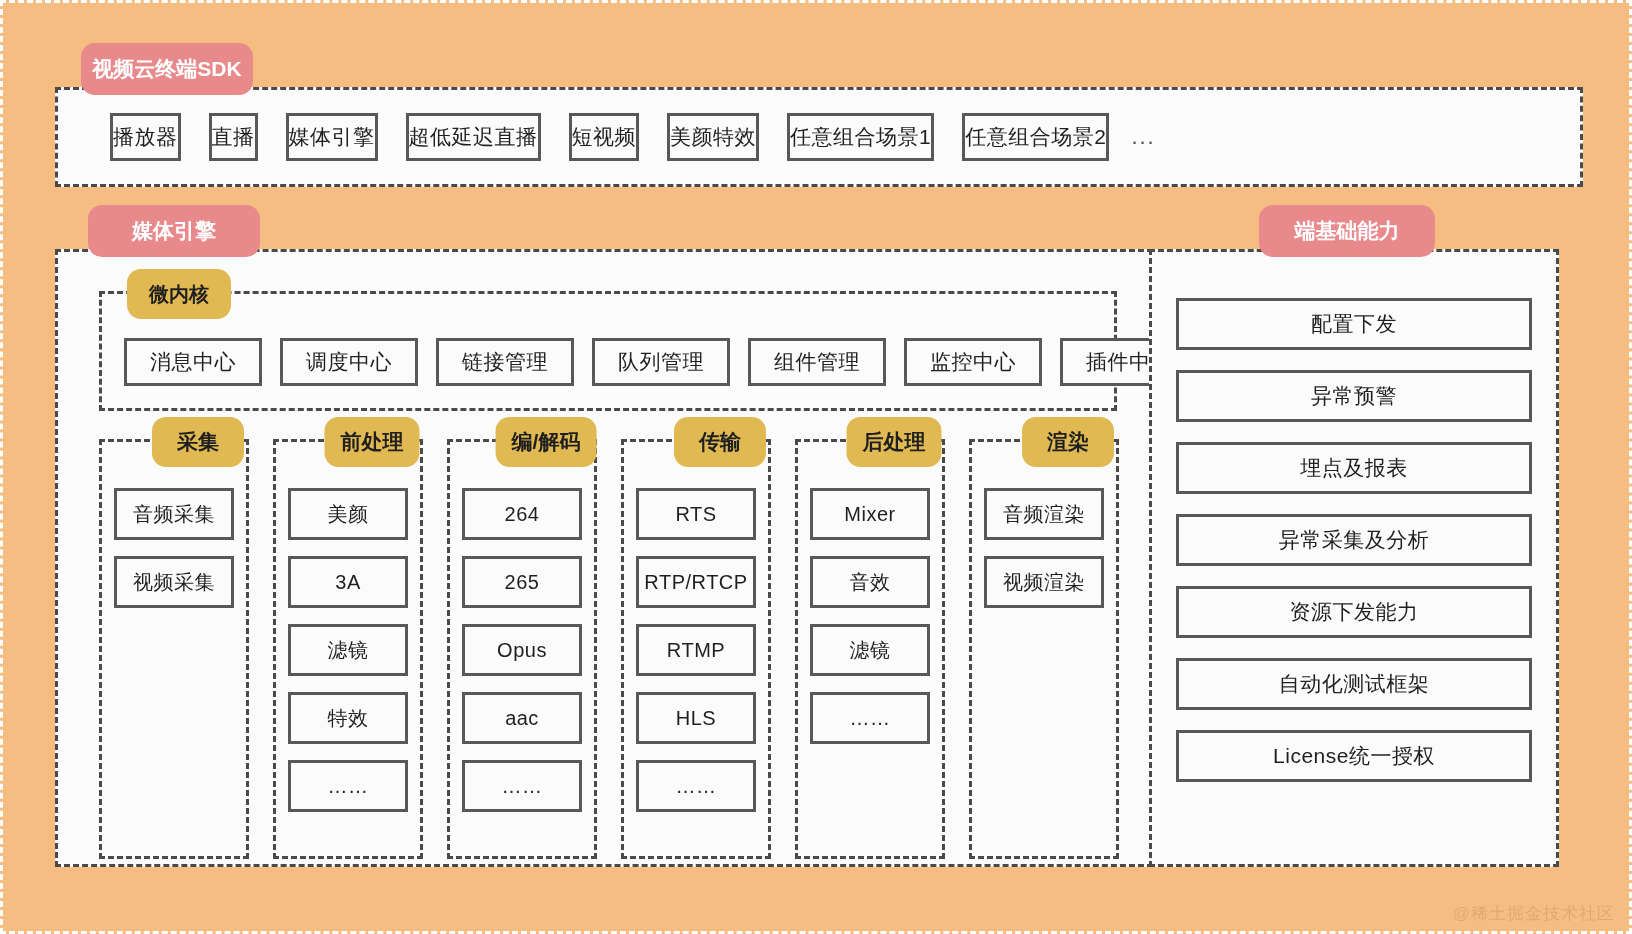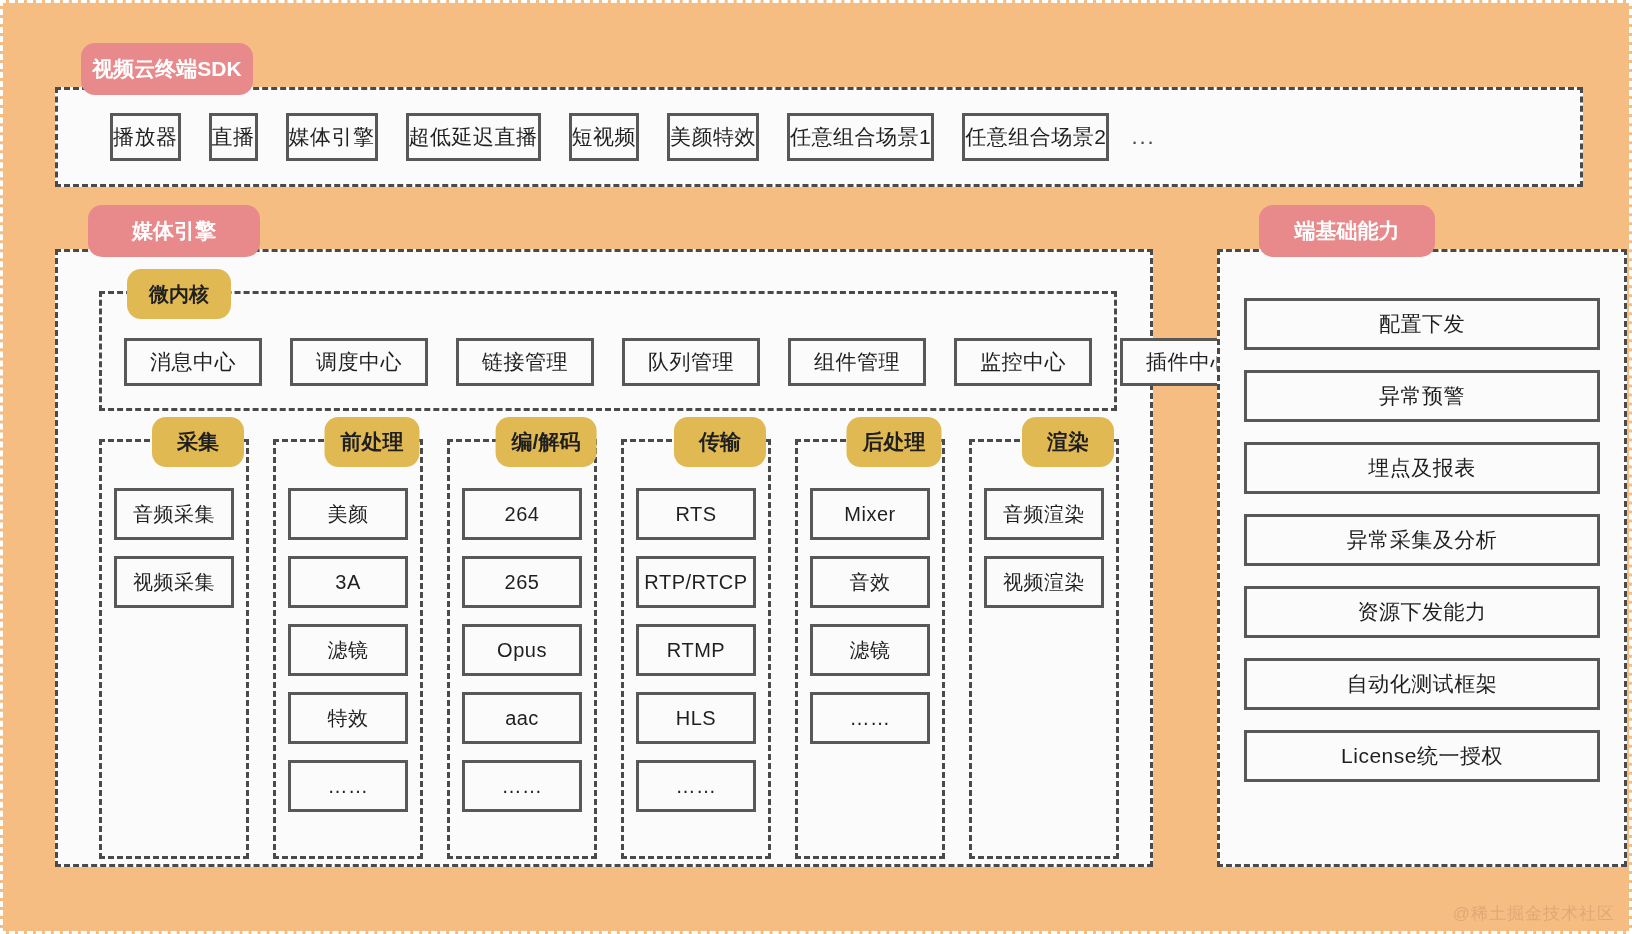--- a/index.html
+++ b/index.html
@@ -109,21 +109,21 @@
   }
   #kernel-panel {
     left: 96px; top: 288px;
     width: 1018px; height: 120px;
     display: flex;
     align-items: flex-end;
     padding: 0 0 22px 22px;
   }
   #kernel-list {
     display: flex;
-    gap: 28px;
+    gap: 18px;
   }
   #kernel-list .node { height: 48px; width: 138px; }
 
   
   #pipeline {
     position: absolute;
     left: 96px; top: 436px;
     width: 1020px; height: 420px;
     display: flex;
     gap: 24px;
@@ -162,21 +162,21 @@
   }
 
   
   #base-badge {
     left: 1228px; top: 202px;
     width: 176px; height: 52px;
     font-size: 21px;
     margin-left: 28px;
   }
   #base-panel {
-    left: 1214px; top: 246px;
+    left: 1146px; top: 246px;
     width: 410px; height: 618px;
     padding: 46px 24px 10px 24px;
     display: flex;
     flex-direction: column;
     gap: 20px;
   }
   #base-panel .node { height: 52px; font-size: 21px; }
 
   
   #watermark {

